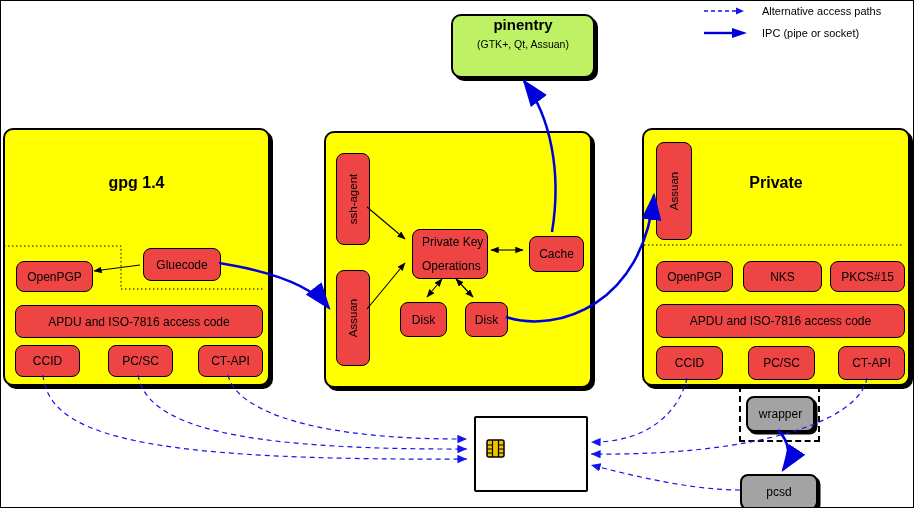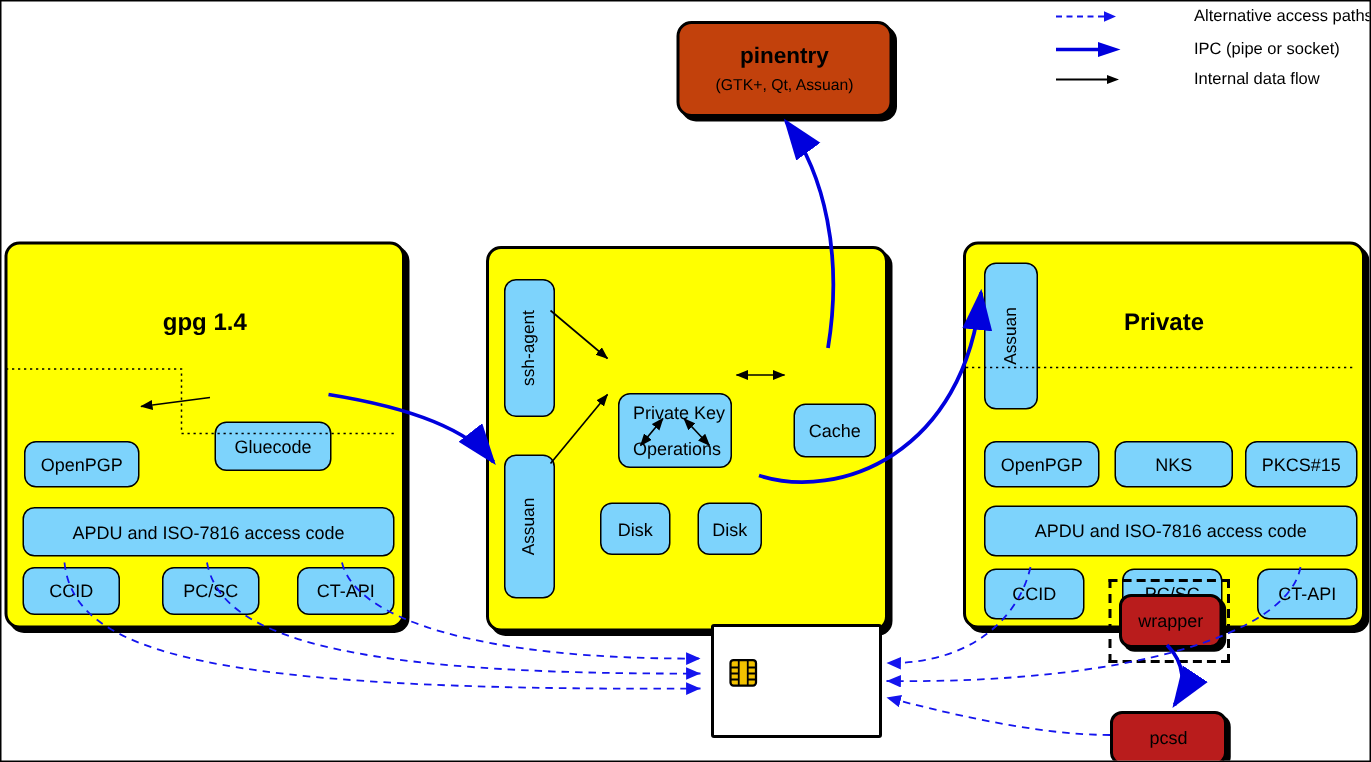--- a/index.html
+++ b/index.html
@@ -1,45 +1,45 @@
 <!DOCTYPE html>
 <html><head>
 <meta charset="utf-8">
 <style>
   html,body { margin:0; padding:0; background:#fff; font-family:"Liberation Sans", sans-serif; }
   .stage { position:relative; width:914px; height:508px; background:#ffffff; overflow:hidden;
            box-sizing:border-box; border:1px solid #000; }
 
   .bigbox { position:absolute; background:#ffff00; border:2px solid #000; border-radius:10px;
-            box-shadow:3px 3px 0 #000;margin-top:33px; }
+            box-shadow:3px 3px 0 #000; }
   .boxtitle { position:absolute; left:0; right:0; top:44px; text-align:center;
               font-weight:bold; font-size:16px; }
 
-  .mod { position:absolute; background:#7dd3fc; border:1.5px solid #000; border-radius:8px;
+  .mod { position:absolute; background:#ef4444; border:1.5px solid #000; border-radius:8px;
          display:flex; align-items:center; justify-content:center; font-size:12px; }
   .pko { flex-direction:column; align-items:flex-start; justify-content:center;
          padding-left:9px; gap:10px; box-sizing:border-box; }
   .vmod span { transform:rotate(-90deg); white-space:nowrap; font-size:11.5px; }
 
-  .pinentry { position:absolute; background:#c2410c; border:2px solid #000; border-radius:10px;
+  .pinentry { position:absolute; background:#bef264; border:2px solid #000; border-radius:10px;
               box-shadow:3px 3px 0 #000; display:flex; flex-direction:column; align-items:center;
-              justify-content:center; gap:5px; }
+              gap:5px; }
   .pinentry .t { font-weight:bold; font-size:15px; }
   .pinentry .s { font-size:10.5px; }
 
   .dashed-frame { position:absolute; border:2px dashed #000; }
-  .shadowbox { position:absolute; background:#b91c1c; border:2px solid #000; border-radius:8px;
+  .shadowbox { position:absolute; background:#a3a3a3; border:2px solid #000; border-radius:8px;
                box-shadow:2.5px 2.5px 0 #000; display:flex; align-items:center; justify-content:center;
                font-size:12px; }
 
   .cardbox { position:absolute; background:#ffffff; border:2px solid #000; border-radius:2px; }
 
   .legend { position:absolute; left:702px; top:0; width:212px; height:62px; }
   .legend-row { position:absolute; left:0; display:flex; align-items:center; gap:13px; height:14px; }
-  .legend-label { font-size:11px; color:#000; white-space:nowrap;margin-left:34px; }
+  .legend-label { font-size:11px; color:#000; white-space:nowrap; }
 
   svg.overlay { position:absolute; left:0; top:0; z-index:10; pointer-events:none; }
 </style>
 </head>
 <body>
 
 <div class="stage">
 
   <div class="pinentry" style="left:450px;top:13px;width:140px;height:60px">
     <div class="t">pinentry</div>
@@ -53,27 +53,20 @@
         <path d="M33,2.5 L41,6 L33,9.5 z" fill="#1414ee"></path>
       </svg>
       <span class="legend-label">Alternative access paths</span>
     </div>
     <div class="legend-row" style="top:25px">
       <svg width="46" height="12">
         <line x1="1" y1="6" x2="30" y2="6" stroke="#0000dd" stroke-width="2.4"></line>
         <path d="M29,1 L44,6 L29,11 z" fill="#0000dd"></path>
       </svg>
       <span class="legend-label">IPC (pipe or socket)</span>
-    </div>
-    <div class="legend-row" style="top:45px">
-      <svg width="46" height="12">
-        <line x1="1" y1="6" x2="36" y2="6" stroke="#000" stroke-width="1.2"></line>
-        <path d="M35,3 L43,6 L35,9 z" fill="#000"></path>
-      </svg>
-      <span class="legend-label">Internal data flow</span>
     </div>
   </div>
 
   <div class="bigbox" style="left:2px;top:127px;width:263px;height:254px">
     <div class="boxtitle">gpg 1.4</div>
     <div class="mod" style="left:11px;top:131px;width:75px;height:29px">OpenPGP</div>
     <div class="mod" style="left:138px;top:118px;width:76px;height:31px">Gluecode</div>
     <div class="mod" style="left:10px;top:175px;width:246px;height:31px">APDU and ISO-7816 access code</div>
     <div class="mod" style="left:10px;top:215px;width:63px;height:30px">CCID</div>
     <div class="mod" style="left:103px;top:215px;width:63px;height:30px">PC/SC</div>

